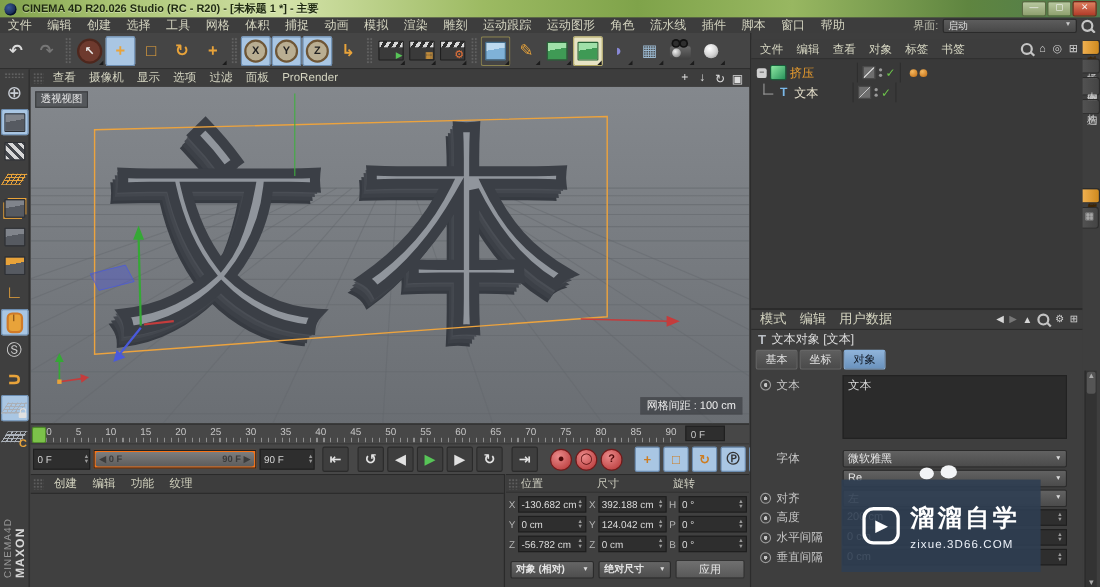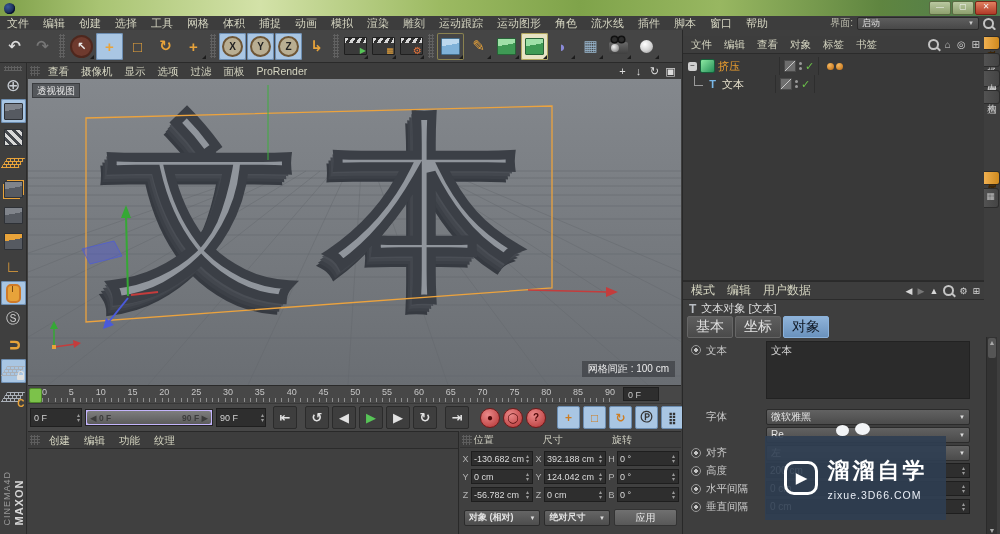--- a/index.html
+++ b/index.html
@@ -104,21 +104,21 @@
   .tickmarks{position:absolute;left:14px;right:66px;bottom:1px;height:4px;
     background:repeating-linear-gradient(90deg,#8e8e8e 0 1px,transparent 1px 6.3px);}
   .curframe{position:absolute;right:22px;top:1px;width:36px;height:14px;background:#2e2e2e;border:1px solid #202020;
     color:#c8c8c8;font-size:9px;line-height:14px;padding-left:4px;box-sizing:border-box;}
   
   .playbar{position:absolute;left:28px;top:403px;width:653px;height:28px;background:#474747;border-top:1px solid #383838;
     display:flex;align-items:center;gap:3px;padding:0 2px;box-sizing:border-box;}
   .spin{width:50px;height:17px;background:#2e2e2e;border:1px solid #1f1f1f;display:flex;align-items:center;flex:none;}
   .spin .v{flex:1;font-size:9px;color:#d4d4d4;padding-left:3px;}
   .spincol{display:flex;flex-direction:column;line-height:4.5px;font-size:6px;color:#9a9a9a;padding-right:1px;}
-  .rslider{width:128px;height:17px;background:#c4b5fd;border:1px solid #222;flex:none;padding:1px;box-sizing:border-box;}
+  .rslider{width:148px;height:17px;background:#f97316;border:1px solid #222;flex:none;padding:1px;box-sizing:border-box;}
   .rhandle{height:100%;background:linear-gradient(#7d7d7d,#5c5c5c);border-radius:2px;display:flex;align-items:center;
     justify-content:space-between;font-size:8.5px;color:#3c3c3c;padding:0 3px;font-weight:bold;}
   .pbtn2{width:22px;height:21px;background:#3e3e3e;border:1px solid #2b2b2b;border-radius:2px;color:#e2e2e2;
     font-size:13px;font-weight:bold;display:flex;align-items:center;justify-content:center;flex:none;}
   .pbtn2.play{color:#57c457;}
   .rec{width:18px;height:18px;border-radius:50%;background:radial-gradient(circle at 38% 32%,#ea8a8a,#b33232);
     border:1.5px solid #701a1a;color:#4e0808;font-size:10px;font-weight:bold;display:flex;align-items:center;justify-content:center;flex:none;}
   .keyb{width:21px;height:21px;background:#a9c6e3;border:1px solid #6c8db1;border-radius:2px;color:#cd7d22;
     font-size:12px;font-weight:bold;display:flex;align-items:center;justify-content:center;flex:none;}
   .keyb.dark{color:#333;}
@@ -172,21 +172,21 @@
   .otags i{width:7px;height:7px;border-radius:50%;background:radial-gradient(circle at 35% 30%,#f4b860,#c06a10);}
   
   .am{position:absolute;left:0;top:251px;right:0;bottom:0;background:#3e3e3e;border-top:1px solid #2a2a2a;}
   .am-menu{height:17px;background:#3d3d3d;border-bottom:1px solid #2b2b2b;display:flex;align-items:center;padding:0 4px 0 2px;}
   .am-menu .mi{padding:0 6px;font-size:12px;color:#d4d4c0;}
   .am-icons{margin-left:auto;display:flex;align-items:center;gap:5px;color:#d6d6d6;font-size:9px;}
   .am-title{height:17px;display:flex;align-items:center;gap:5px;padding-left:6px;color:#dcdcdc;font-size:11px;}
   .tico{color:#b8bcc2;font-weight:bold;font-size:12px;}
   .am-tabs{height:19px;display:flex;align-items:center;gap:2px;padding-left:4px;}
   .atab{padding:1px 8px;background:linear-gradient(#5e5e5e,#4a4a4a);border:1px solid #666;border-radius:2px;
-    font-size:14px;color:#e2e2e2;}
+    font-size:10px;color:#e2e2e2;}
   .atab.active{background:linear-gradient(#8fb3d9,#6a92bd);border-color:#8ab2dc;color:#0e1622;}
   .am-section{height:14px;background:#343434;border-top:1px solid #2a2a2a;border-bottom:1px solid #2a2a2a;
     color:#e2e2e2;font-size:10.5px;font-weight:bold;display:flex;align-items:center;padding-left:6px;margin-top:2px;}
   .fields{padding:4px 14px 0 8px;}
   .frow{display:flex;align-items:center;height:17px;margin-top:1px;}
   .frow.top{align-items:flex-start;height:auto;}
   .adot{width:8px;height:8px;border:1px solid #9a9a9a;border-radius:50%;flex:none;margin-right:5px;
     background:radial-gradient(circle,#c4c4c4 28%,transparent 32%);}
   .adot.blank{visibility:hidden;}
   .flab{width:60px;color:#c8c8c8;font-size:10.5px;flex:none;}
@@ -211,20 +211,21 @@
   .wmurl{font-size:10.5px;color:#e9eef6;letter-spacing:1px;margin-top:3px;}
   .wmdot{position:absolute;background:#f2f4f6;border-radius:50%;z-index:49;}
 </style>
 </head>
 <body>
 
 <div id="app">
 
   <div class="titlebar">
     <span class="c4dlogo"></span>
+    <span class="wtitle">CINEMA 4D R20.026 Studio (RC - R20) - [未标题 1 *] - 主要</span>
     <span class="winbtns">
       <span class="wbtn">—</span>
       <span class="wbtn">▢</span>
       <span class="wbtn close">✕</span>
     </span>
   </div>
 
   <div class="menubar">
     <span style="display:flex">
         <span class="mi">文件</span>

